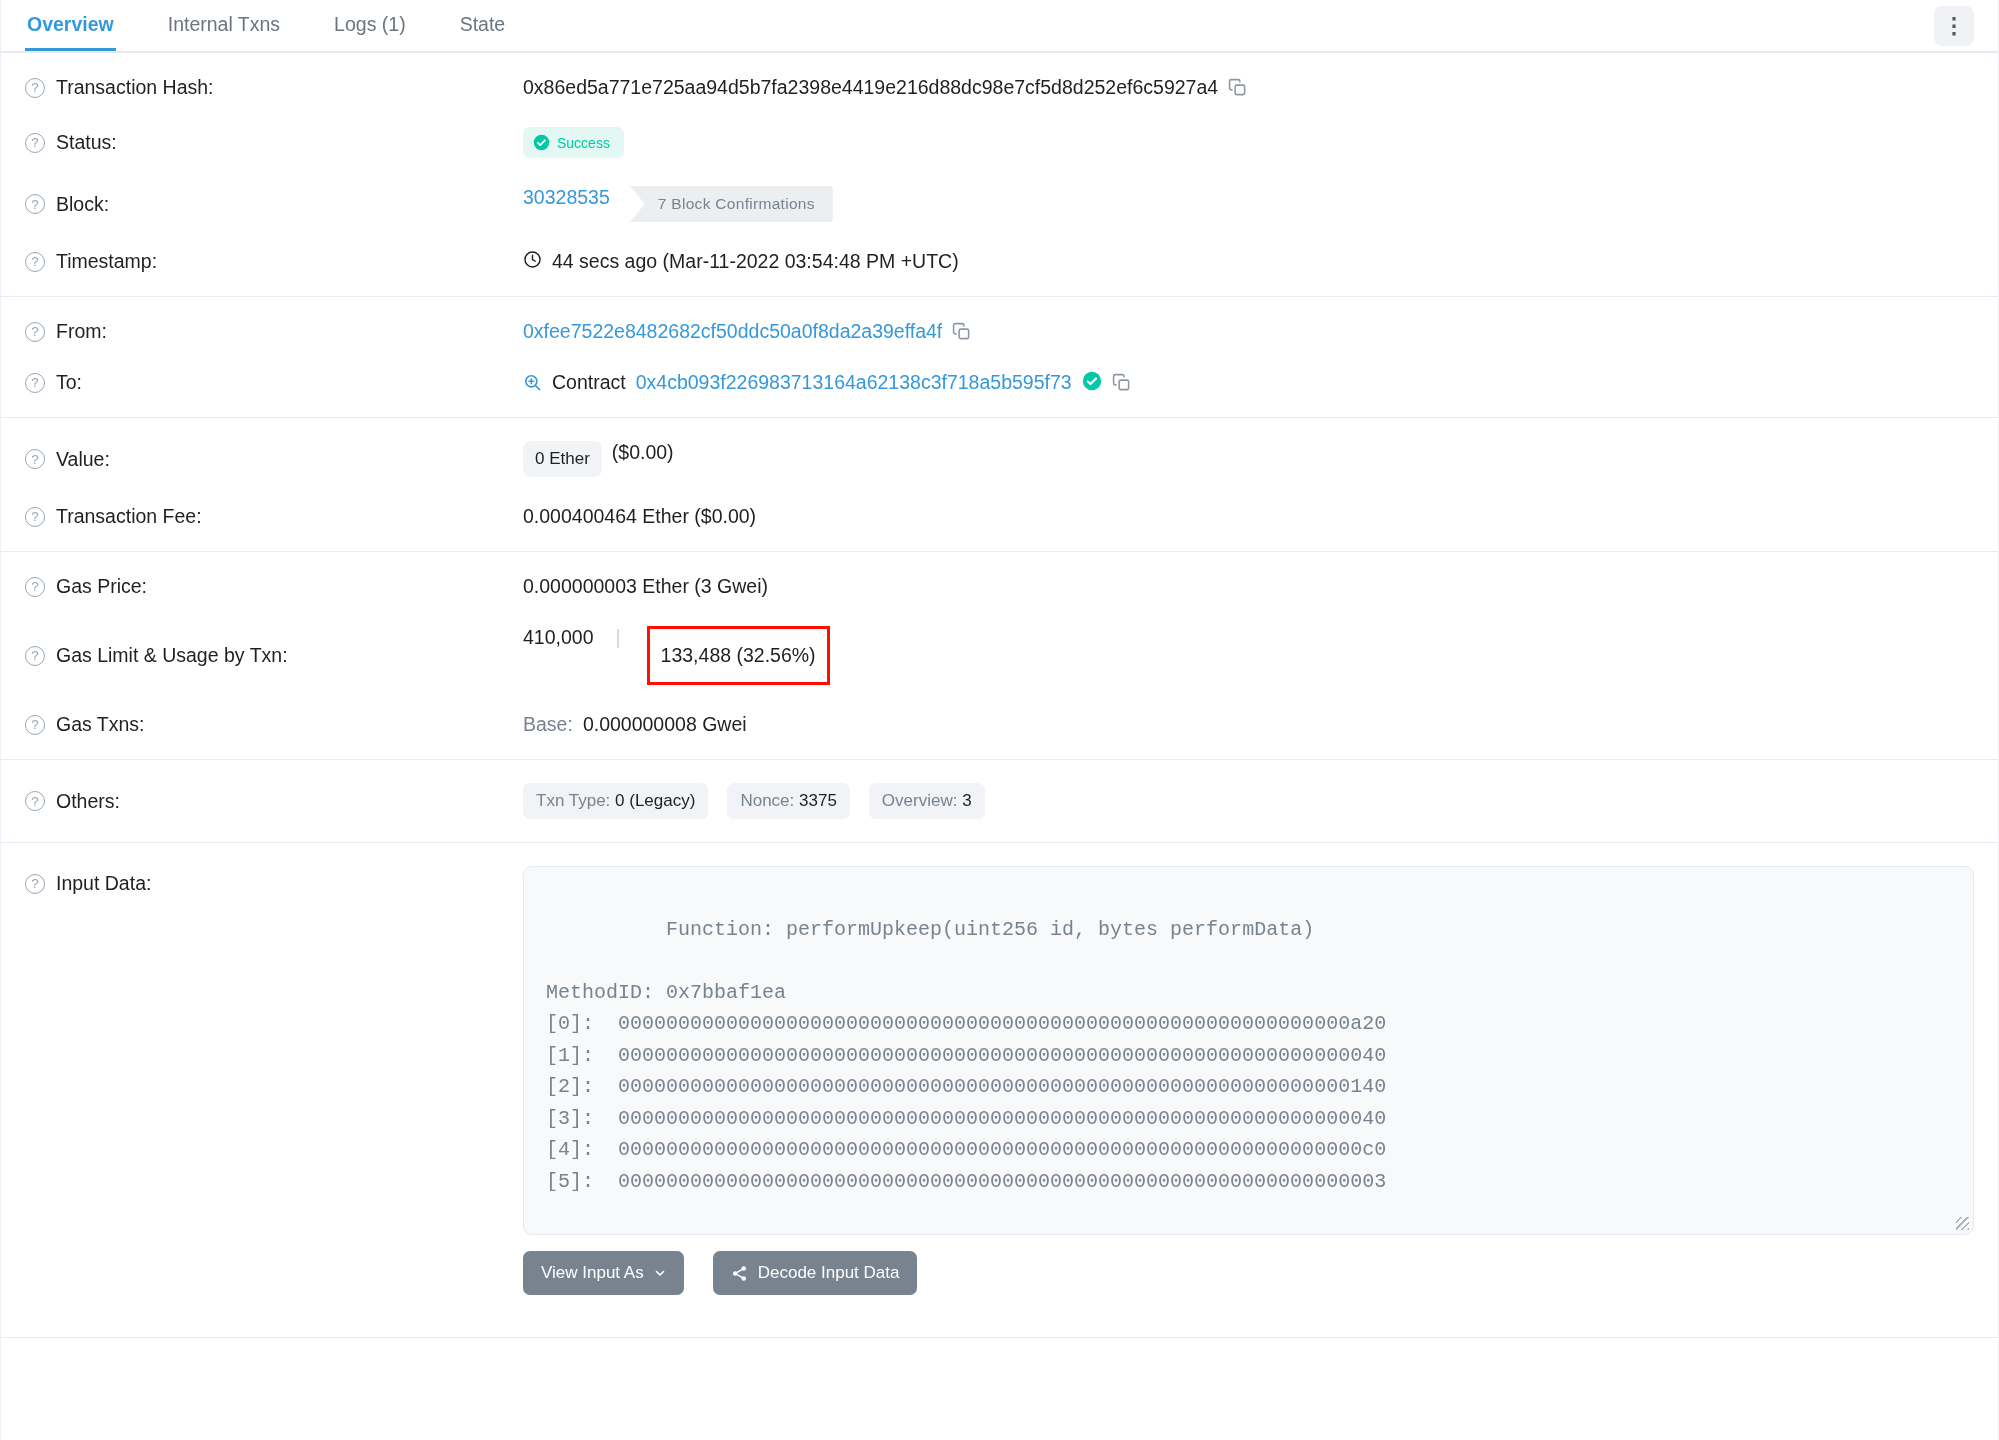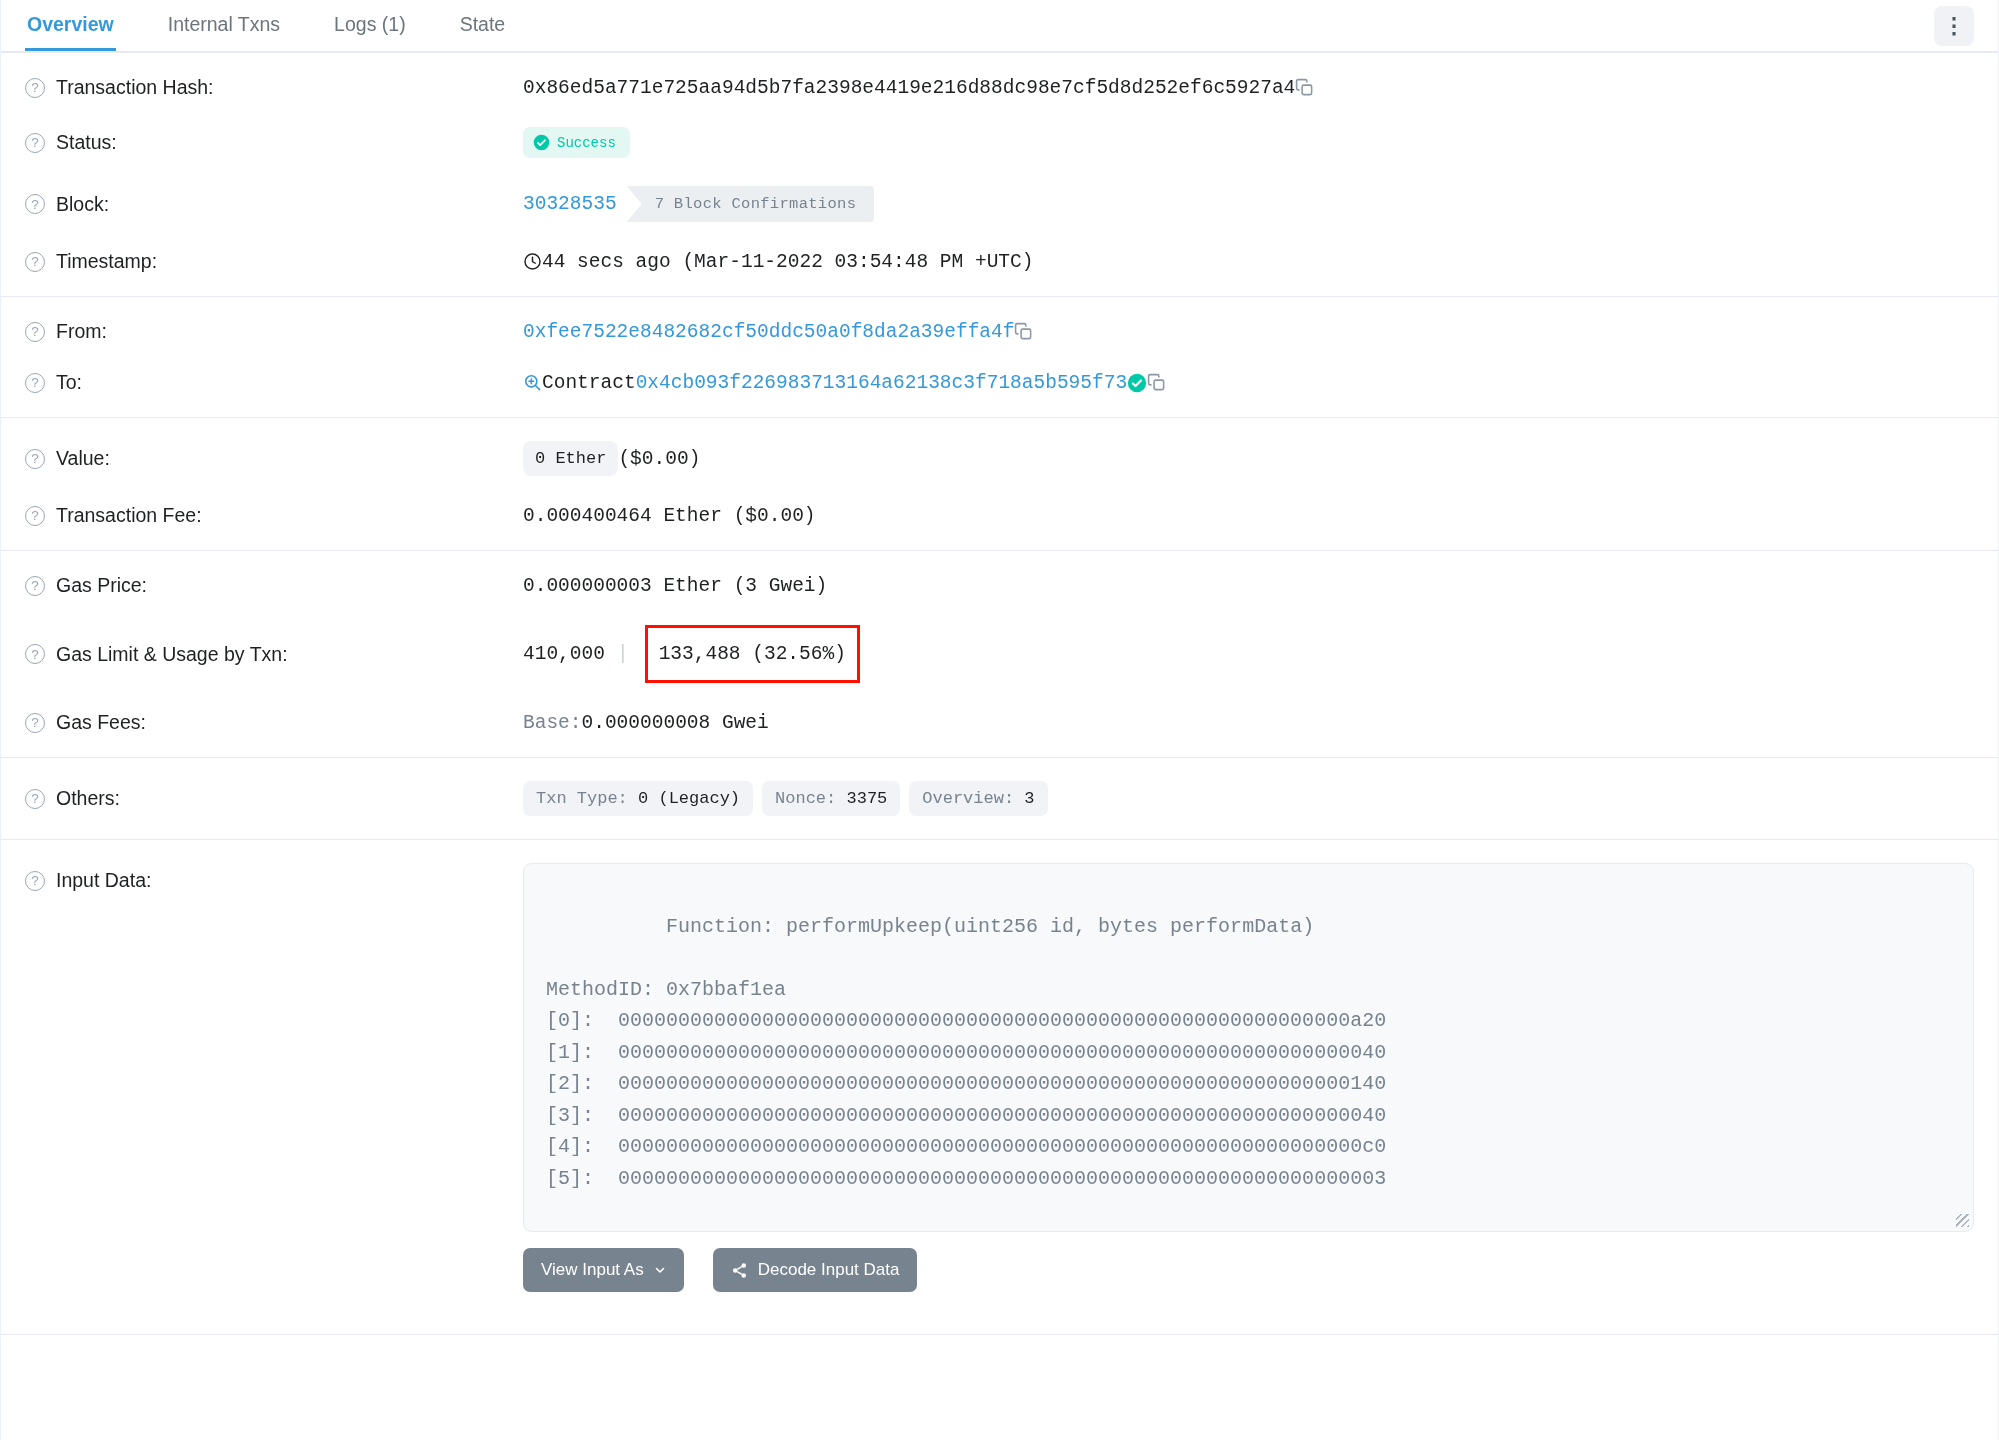--- a/index.html
+++ b/index.html
@@ -28,21 +28,21 @@
 
   
   .warning{padding:22px 24px 16px;color:var(--danger);font-size:19.5px;}
   .warning b{font-weight:700;}
 
   
   .group{border-top:1px solid var(--border);padding:9px 0;}
   .row{display:flex;align-items:center;padding:14px 24px;}
   .row.top{align-items:flex-start;}
   .row-label{flex:0 0 498px;display:flex;align-items:center;gap:11px;color:var(--dark);}
-  .row-value{flex:1;display:flex;align-items:center;gap:0;min-width:0;font-family:Liberation Mono, monospace;}
+  .row-value{flex:1;display:flex;gap:10px;min-width:0;}
   .qicon{flex:0 0 auto;width:20px;height:20px;border:1.4px solid #9aa6b1;border-radius:50%;color:#9aa6b1;font-size:13.5px;font-weight:500;display:inline-flex;align-items:center;justify-content:center;cursor:pointer;}
   .link{color:var(--blue);text-decoration:none;cursor:pointer;}
   .iconbtn{background:none;border:none;padding:0;margin:0;color:#8c98a4;cursor:pointer;display:inline-flex;align-items:center;}
 
   .badge-success{display:inline-flex;align-items:center;gap:7px;background:var(--success-bg);color:var(--success);font-size:14px;font-weight:500;padding:7px 14px 7px 10px;border-radius:7px;}
   .badge-confirm{display:inline-flex;align-items:center;background:#eceff2;color:var(--muted);font-size:15.5px;letter-spacing:.3px;padding:9px 18px 9px 28px;margin-left:10px;clip-path:polygon(0 0,100% 0,100% 100%,0 100%,15px 50%);border-radius:0 4px 4px 0;}
   .badge-gray{display:inline-block;background:var(--badge-bg);color:var(--dark);font-size:17px;padding:8px 12px;border-radius:8px;}
   .badge-kv{display:inline-block;background:var(--badge-bg);font-size:17px;padding:8px 13px;border-radius:7px;margin-right:9px;}
   .badge-kv .k{color:var(--muted);}
   .badge-kv .v{color:var(--dark);}
@@ -222,21 +222,21 @@
         <span class="pipe">|</span>
         <span class="annot-box">
           <span>133,488 (32.56%)</span>
         </span>
       </div>
     </div>
 
     <div class="row">
       <div class="row-label">
         <span class="qicon">?</span>
-        <span>Gas Fees:</span>
+        <span>Gas Txns:</span>
       </div>
       <div class="row-value">
         <span class="muted">Base:</span>
         <span>0.000000008 Gwei</span>
       </div>
     </div>
   </div>
 
   <div class="group">
     <div class="row">

